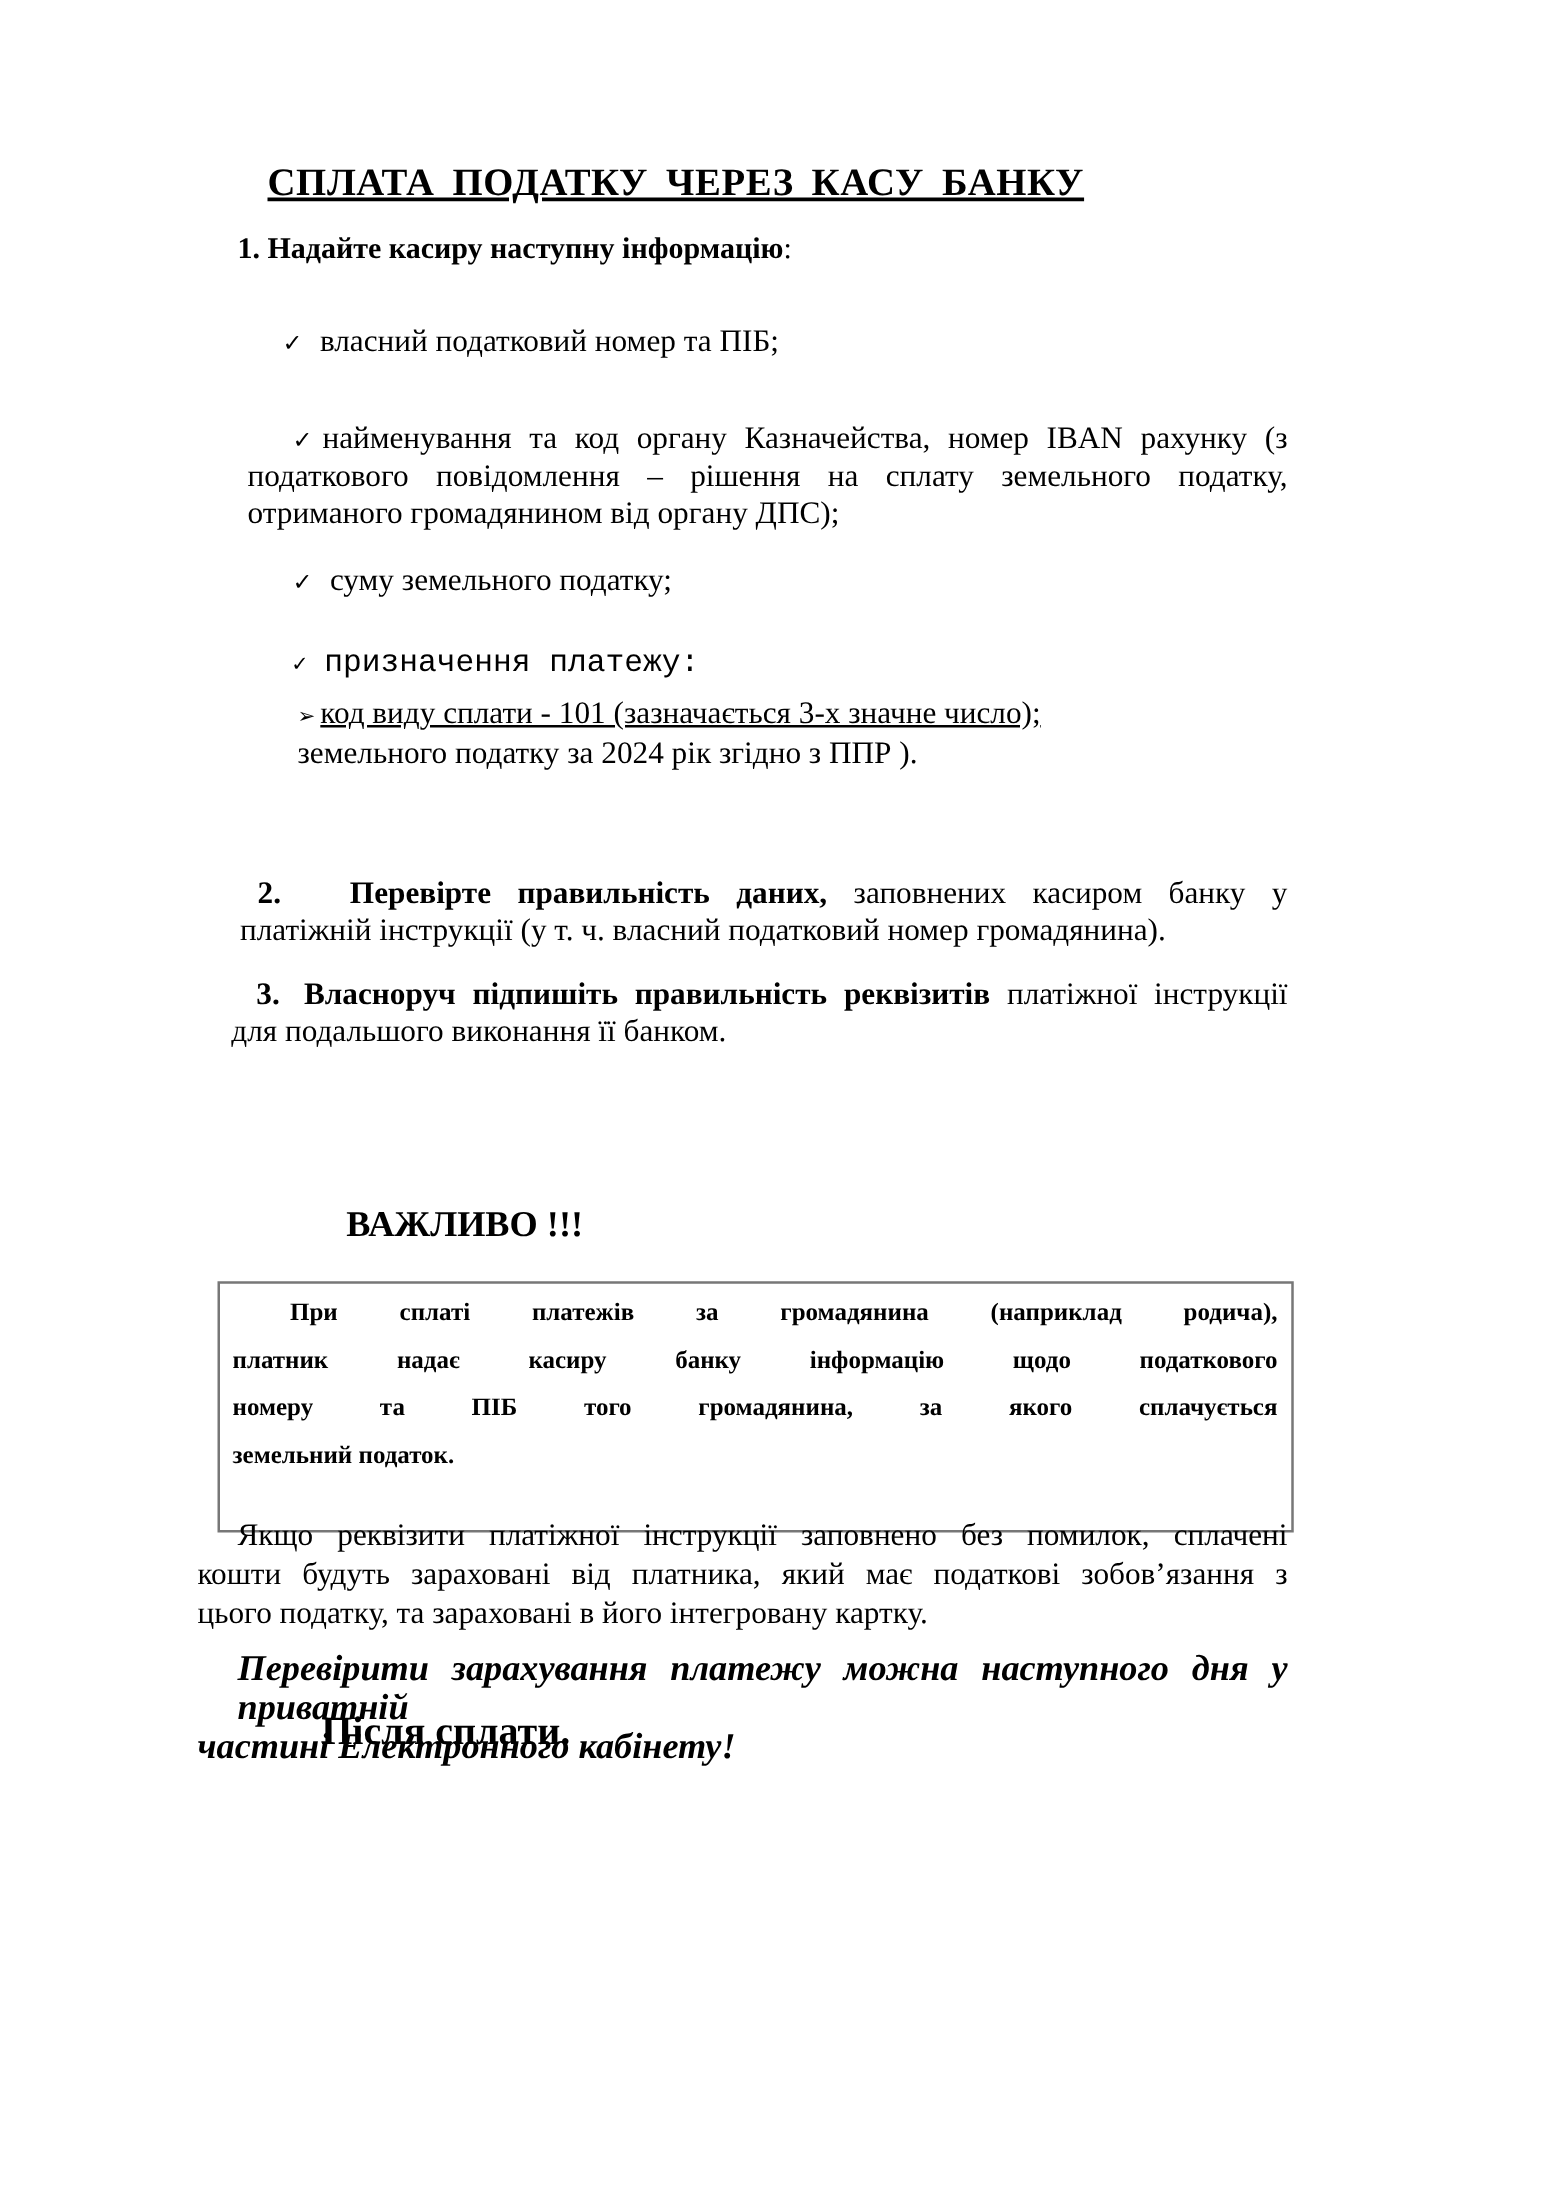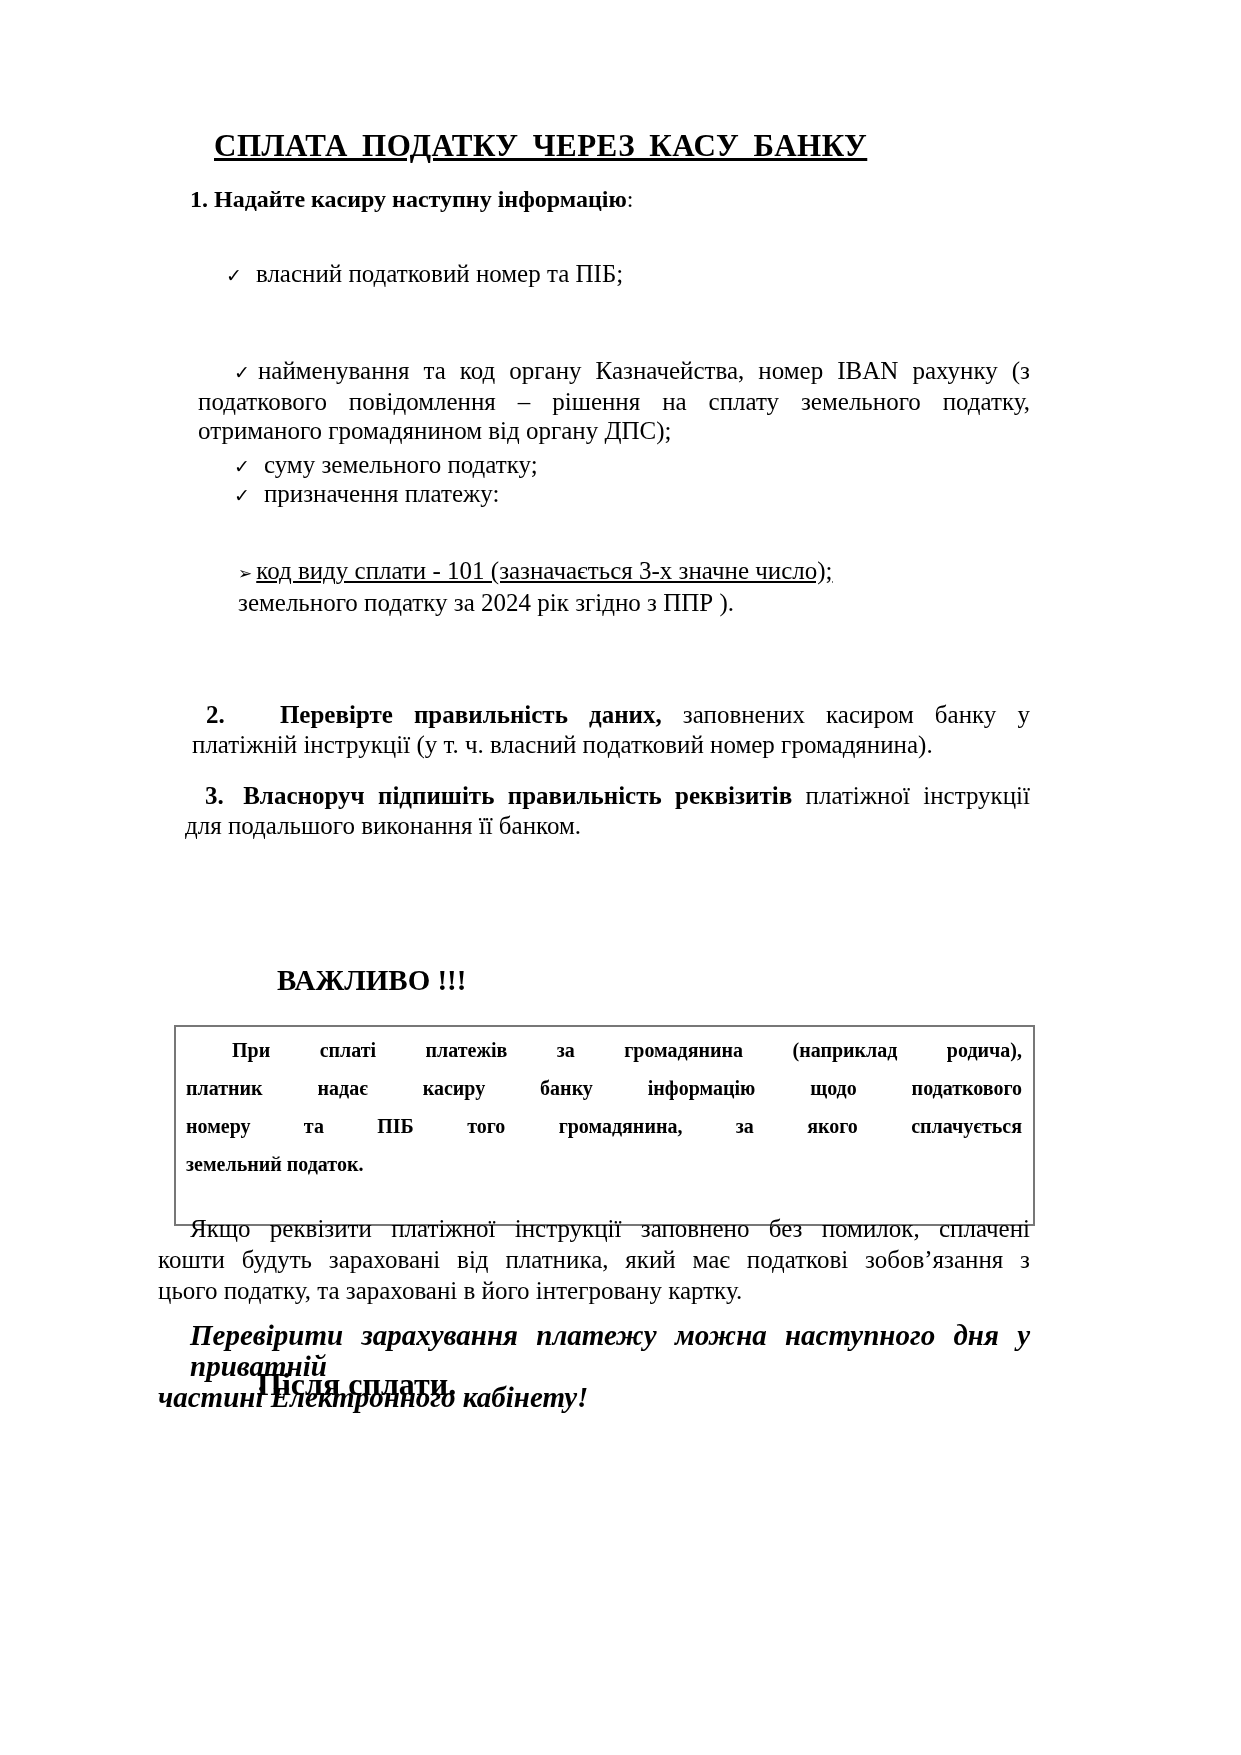--- a/index.html
+++ b/index.html
@@ -41,32 +41,32 @@
 
 <div class="abs h1">
   <span>1. Надайте касиру наступну  інформацію</span><span class="colon">:</span>
 </div>
 
 <div class="abs txt" style="left:226px; top:260px;">
   <span class="check">✓</span><span>власний податковий номер та ПІБ;</span>
 </div>
 
 <div class="abs txt" style="left:198px; top:336px; width:832px; line-height:29px;">
-  <div class="just-full" style="padding-left:36px;margin-top:20px;">
+  <div class="just-full" style="padding-left:36px;">
     <span class="check" style="margin-right:8px;">✓</span><span>найменування та код органу Казначейства, номер IBAN рахунку (з</span>
   </div>
   <div class="just-full">податкового повідомлення – рішення на сплату земельного податку,</div>
   <div>отриманого громадянином від органу ДПС);</div>
 </div>
 
 <div class="abs txt" style="left:234px; top:451px;">
   <span class="check">✓</span><span>суму земельного податку;</span>
 </div>
 
-<div class="abs txt" style="left:234px; top:480px;">
+<div class="abs txt" style="left:234px; top:516px;font-family:Liberation Mono, monospace;">
   <span class="check">✓</span><span>призначення платежу:</span>
 </div>
 
 <div class="abs txt" style="left:238px; top:557px;text-decoration:underline;">
   <span class="arrow">➢</span><span>код виду сплати - 101 (зазначається 3-х значне число);</span>
 </div>
 <div class="abs txt" style="left:238px; top:588px; width:792px; line-height:29px;">
   <div>земельного податку за 2024 рік згідно з ППР ).</div>
 </div>
 

